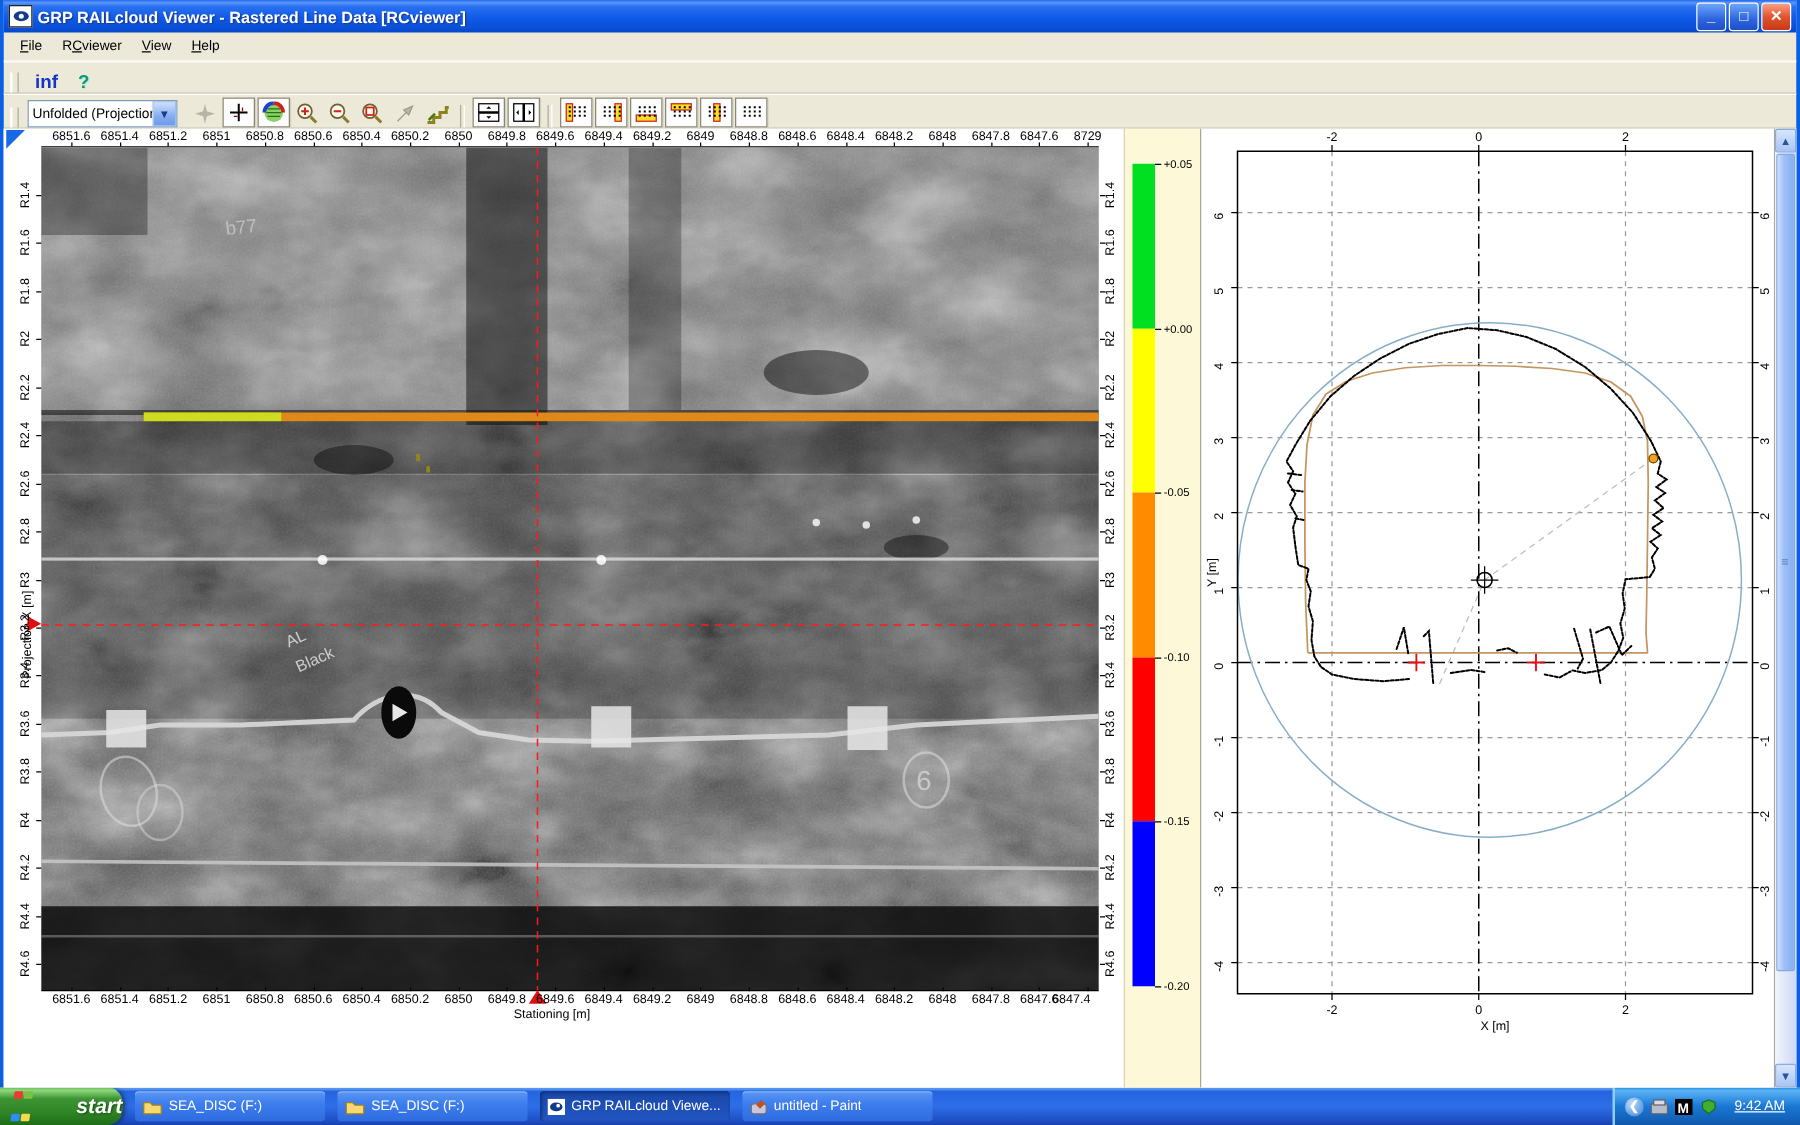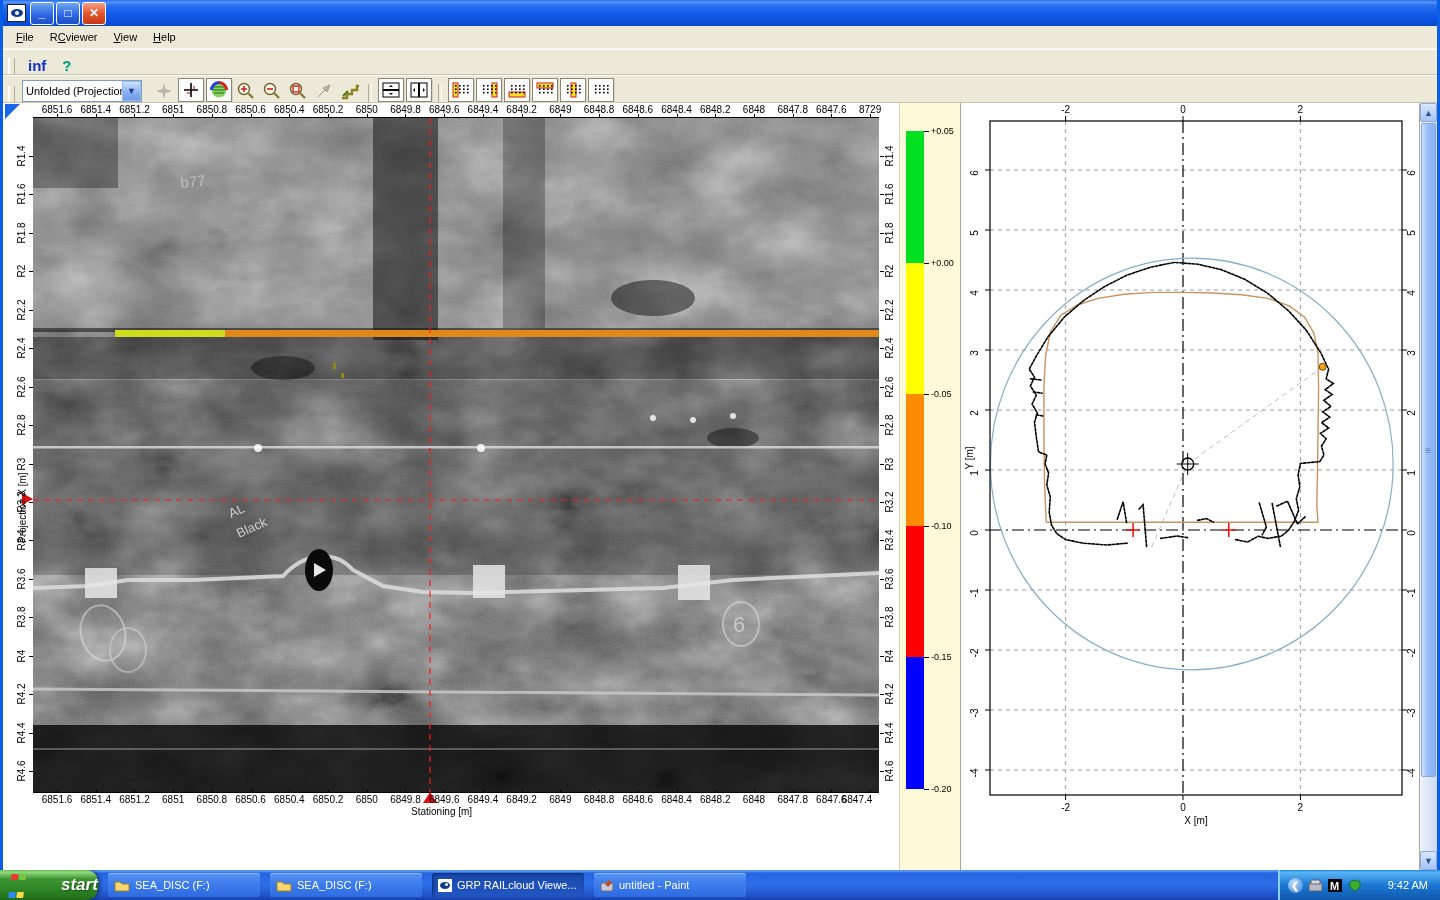--- a/index.html
+++ b/index.html
@@ -83,33 +83,34 @@
   .task-btn{height:24px;width:152px;margin-left:10px;border-radius:3px;display:flex;align-items:center;gap:5px;padding:0 6px;box-sizing:border-box;
     background:linear-gradient(180deg,#5a96f4,#3c7cec 45%,#2e6ce0);box-shadow:inset 0 1px 0 #8ab8f8;color:#fff;font-size:11px;}
   .task-btn.active{background:linear-gradient(180deg,#1a48aa,#1e50b8 60%,#2456c4);box-shadow:inset 1px 1px 3px #0c2c70;}
   .task-label{white-space:nowrap;overflow:hidden;}
   .tray{margin-left:auto;height:30px;display:flex;align-items:center;gap:5px;padding:0 12px 0 8px;
     background:linear-gradient(180deg,#2488e0 0%,#5ab4f4 8%,#1a78d4 50%,#1058ac 100%);
     border-left:2px solid #8cd0f8;}
   .tray-chevron{width:15px;height:15px;border-radius:50%;background:radial-gradient(circle at 35% 30%,#bcdcfc,#3a80d8);
     color:#fff;font-size:10px;font-weight:bold;display:flex;align-items:center;justify-content:center;}
   .tray-icon{width:15px;height:13px;}
-  .tray-time{color:#fff;font-size:11px;margin-left:20px;}
+  .tray-time{color:#fff;font-size:11px;margin-left:8px;text-decoration:underline;}
   text{font-family:"Liberation Sans",sans-serif;}
 </style>
 </head>
 <body>
 
 <div class="screen">
 <div class="app">
 
   <div class="titlebar">
     <span class="title-icon">
           <span class="eye"></span>
         </span>
+    <span class="title-text">GRP RAILcloud Viewer - Rastered Line Data [RCviewer]</span>
     <span class="win-controls">
       <span class="winbtn">_</span>
       <span class="winbtn">□</span>
       <span class="winbtn close">✕</span>
     </span>
   </div>
 
   <div class="menubar">
         <span class="menu-item"><u>F</u>ile</span>
         <span class="menu-item">R<u>C</u>viewer</span>

